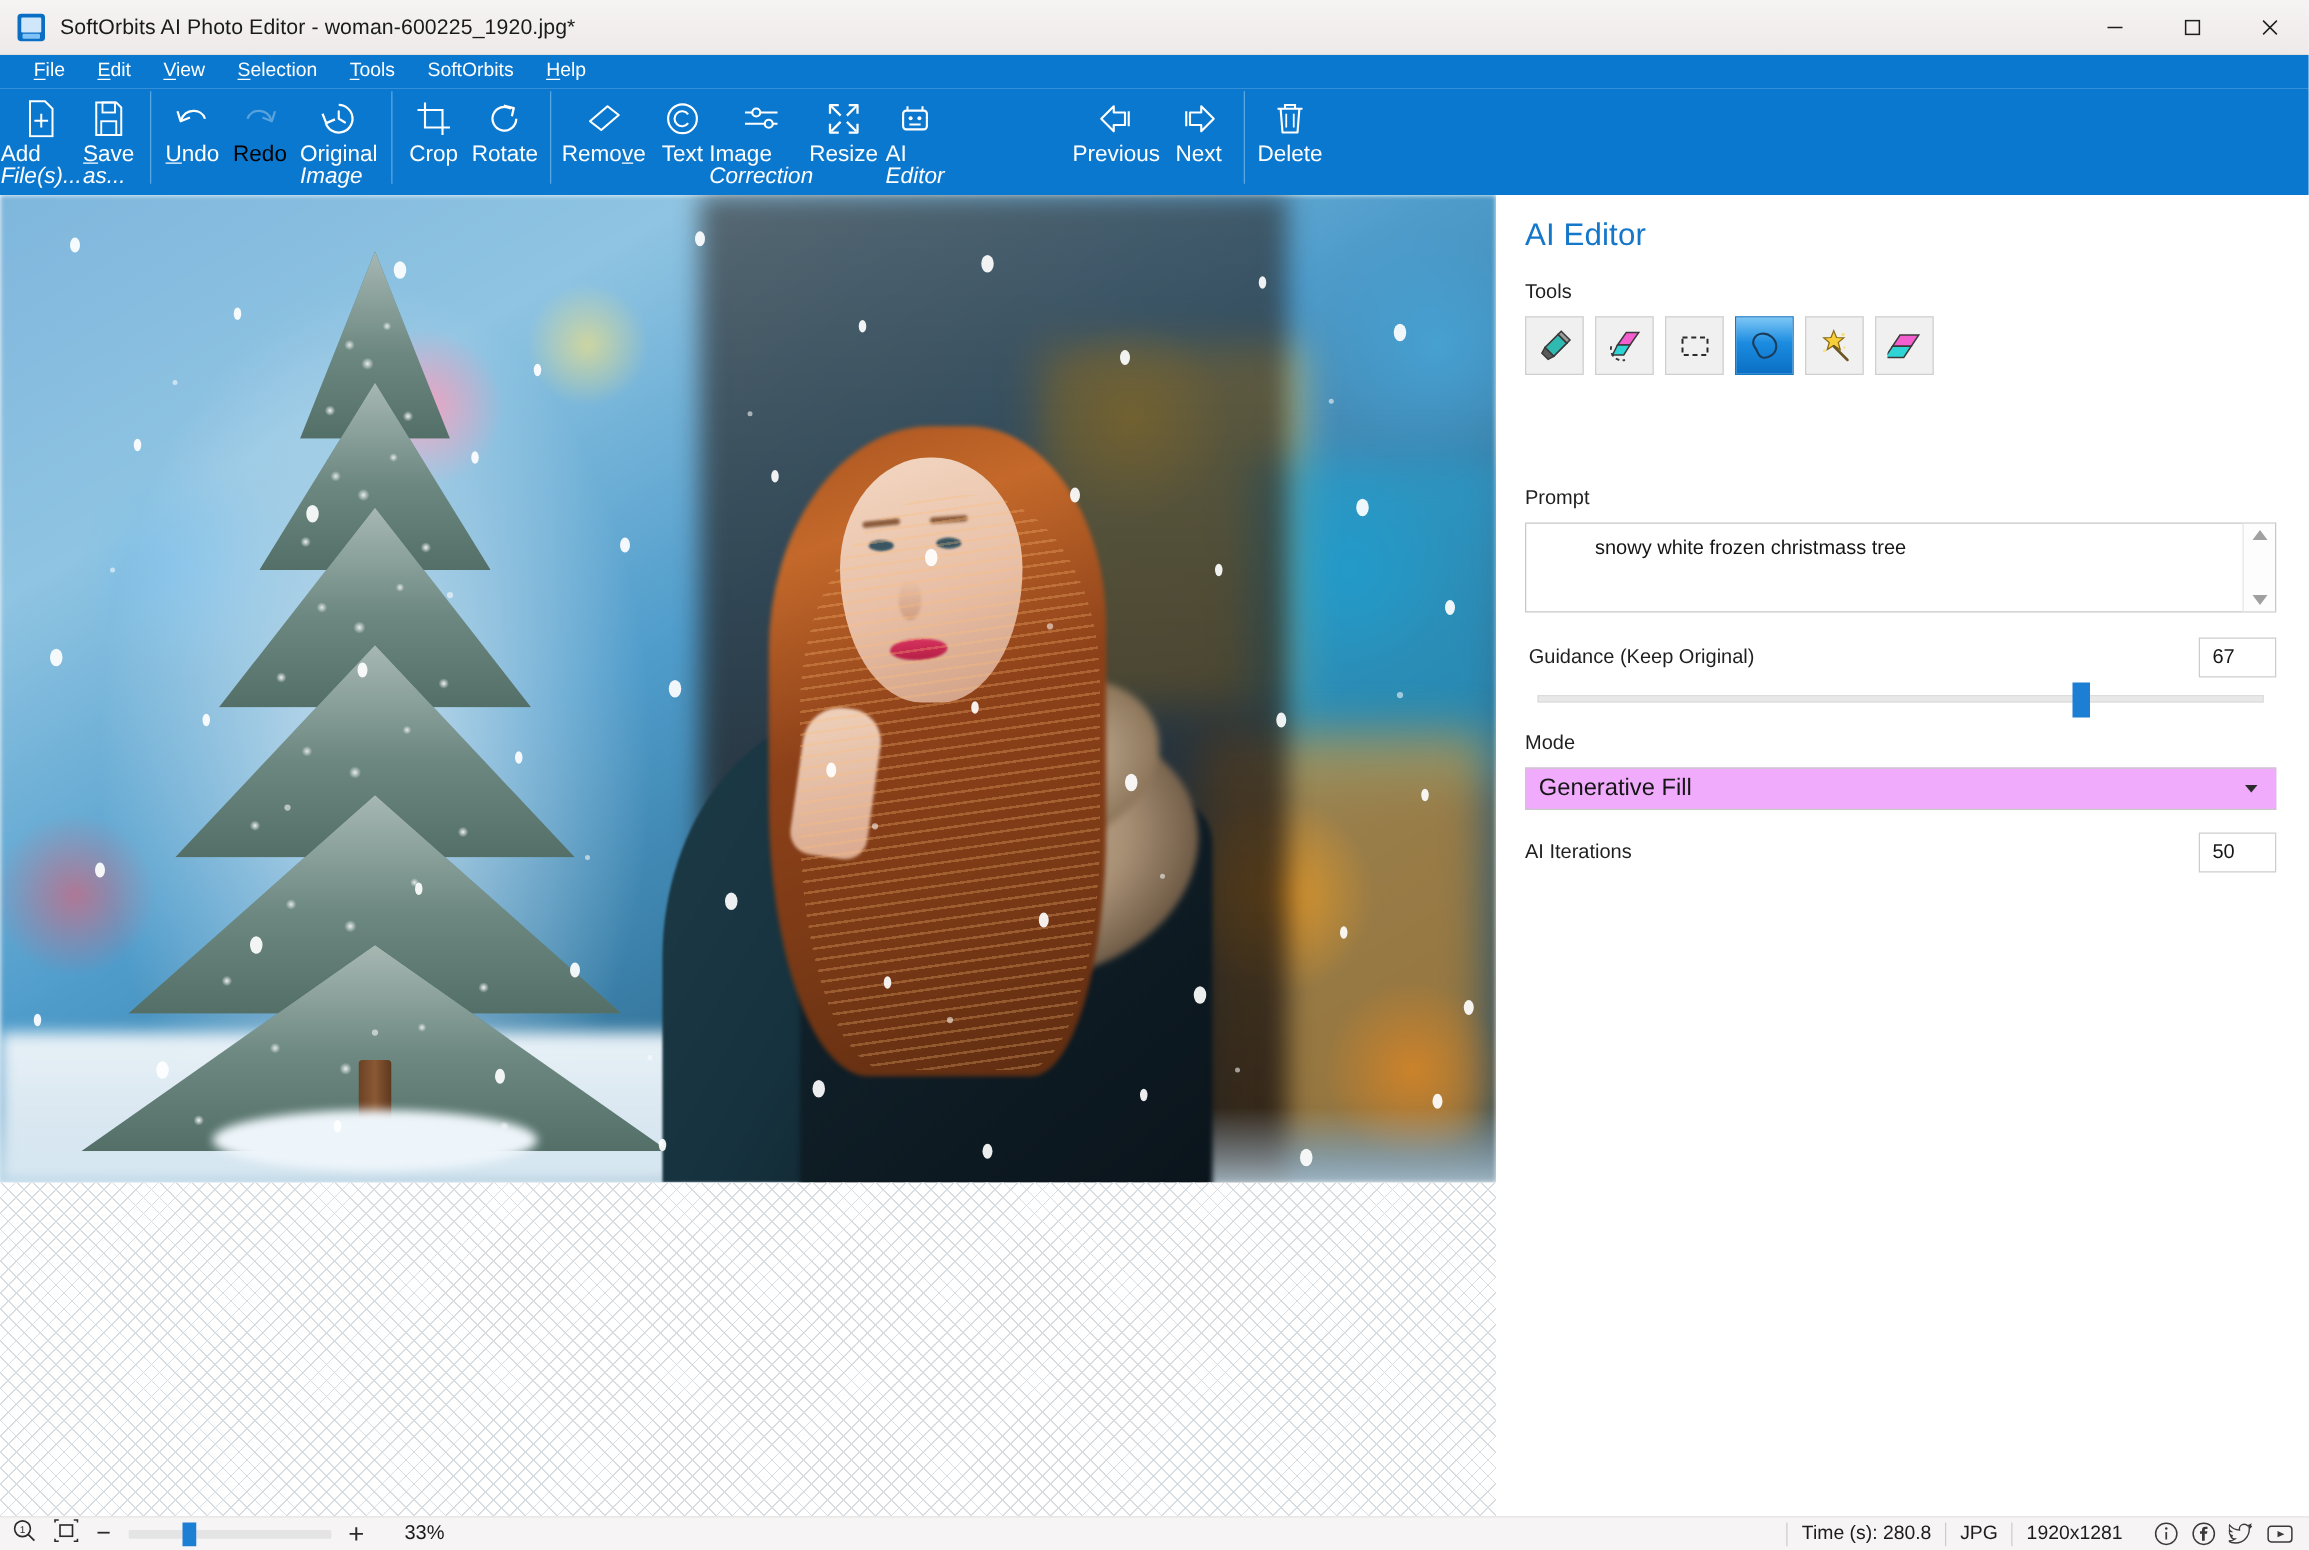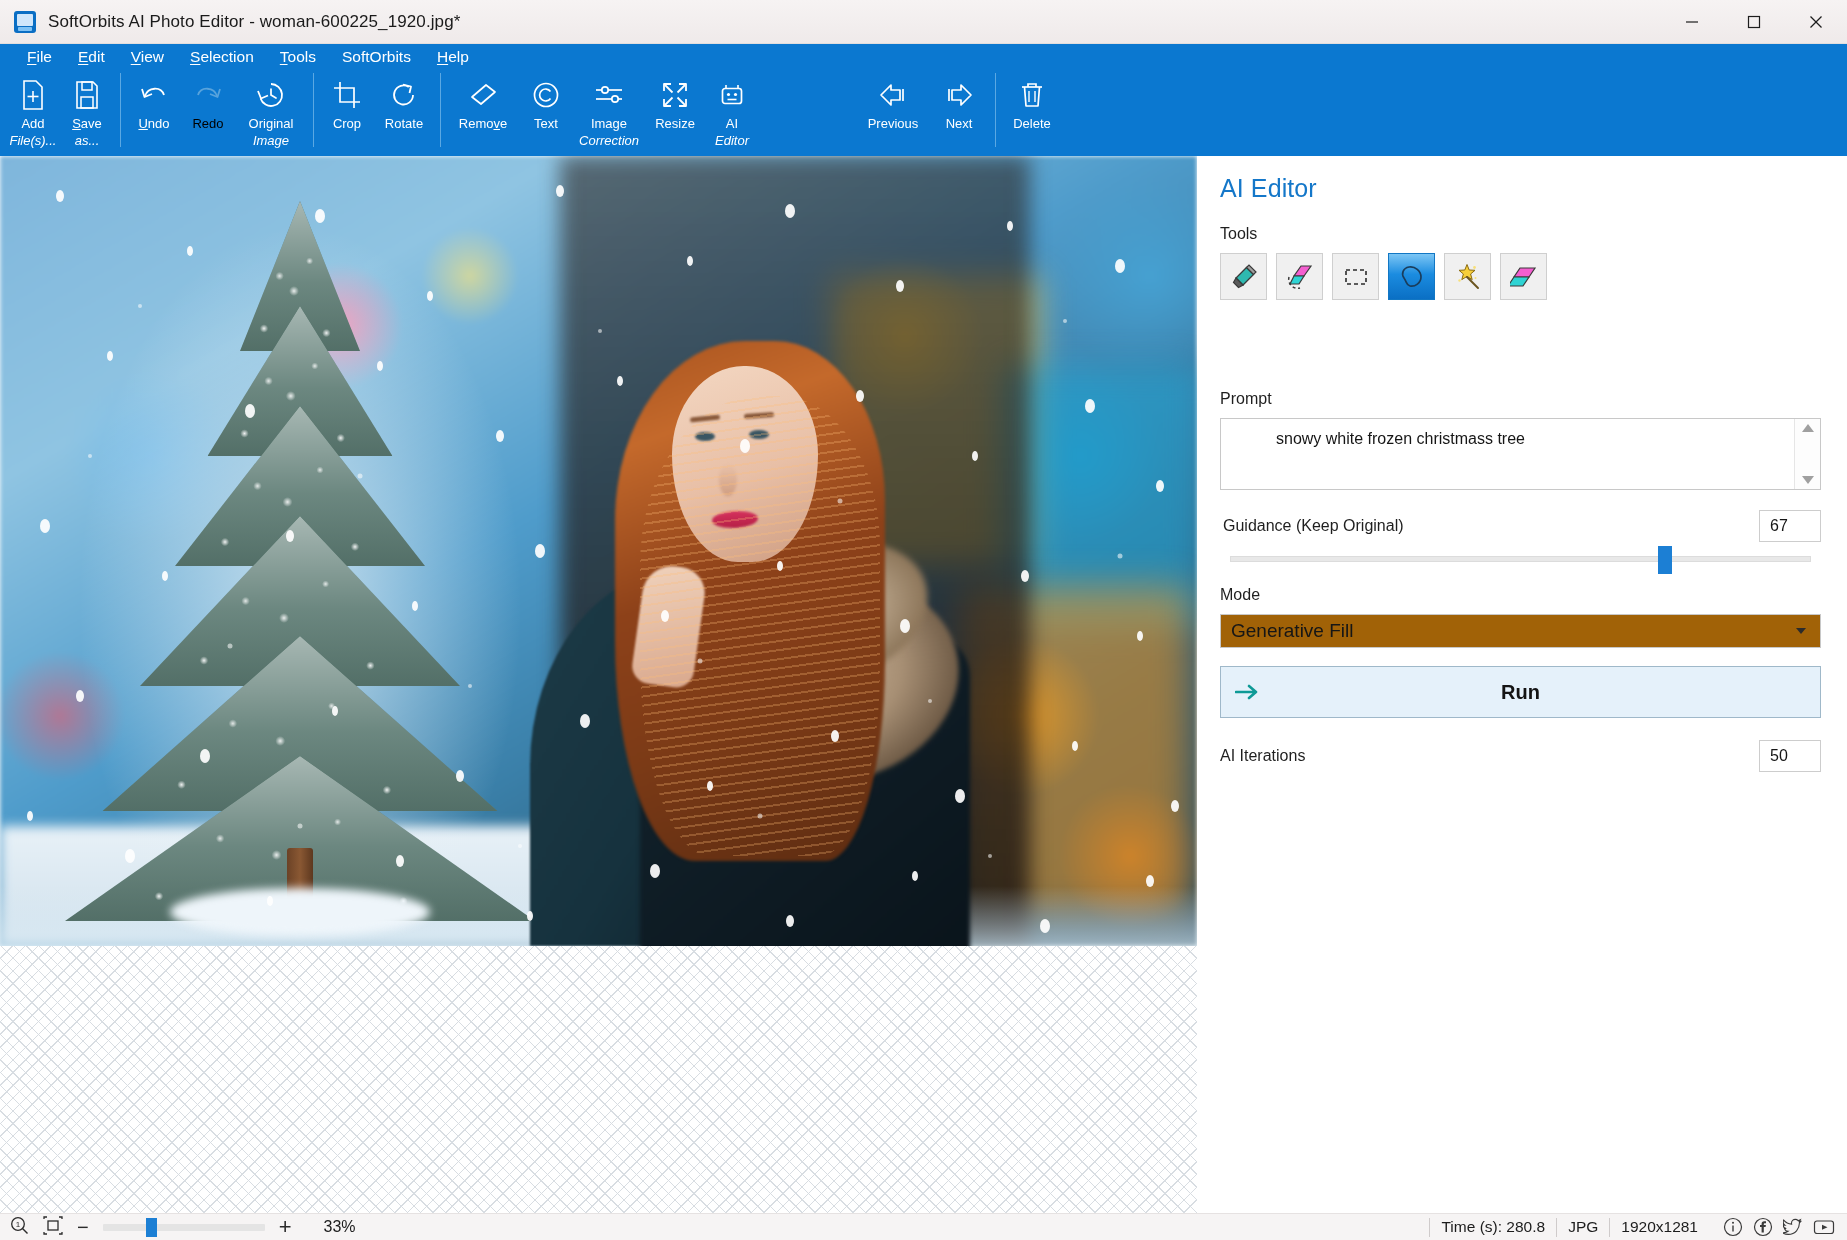--- a/index.html
+++ b/index.html
@@ -65,21 +65,21 @@
   .tb-btn {
     width: 54px; height: 84px; display:flex; flex-direction:column;
     align-items:center; padding-top: 8px; color:#ffffff; position:relative;
   }
   .tb-btn.wide { width: 60px; }
   .tb-btn.w70 { width: 72px; }
   .tb-btn.disabled { color:#000000; }
   .tb-ico { height: 32px; display:flex; align-items:center; justify-content:center; }
   .tb-ico svg { display:block; }
   .tb-lbl {
-    font-size: 13px; line-height: 17px; text-align:center; margin-top: 4px;
+    font-size: 18px; line-height: 17px; margin-top: 4px;
     white-space: nowrap;
   }
   .tb-lbl .l2 { display:block;font-style:italic; }
   .tb-spacer { width: 98px; flex:none; }
 
   
   .main {
     position:absolute; left:0; top:156px; right:0; bottom:27px;
     display:flex;
   }
@@ -241,21 +241,21 @@
     display:flex; align-items:center; padding-left:10px; font-size:16px; color:#161616;
   }
   .slider-track {
     position:relative; height:6px; background:#e8e8e8; border:1px solid #dcdcdc;
     margin: 14px 10px 24px 10px;
   }
   .slider-thumb {
     position:absolute; top:-11px; width:14px; height:28px; background:#1c7fd4;
   }
   .select-box {
-    height:30px; border:1px solid #c8c8c8; background:#a16207; display:flex; align-items:center;
+    height:30px; border:1px solid #c8c8c8; background:#f0abfc; display:flex; align-items:center;
     padding: 16px 10px; justify-content:space-between; margin-bottom: 18px;
   }
   .select-val { font-size:19px; color:#161616; }
   .caret { width:0;height:0; border-left:5px solid transparent; border-right:5px solid transparent;
     border-top:6px solid #2b2b2b; margin-right:4px; }
   .run-btn {
     height:52px; border:1px solid #9fb8c9; background:#e5f1fa;
     display:flex; align-items:center; position:relative; margin-bottom: 22px;
   }
   .run-arrow { position:absolute; left:14px; display:flex; align-items:center; }
@@ -691,28 +691,20 @@
     <div class="slider-track">
       <div class="slider-thumb" id="guidance-thumb" style="left: calc(75% - 7px);"></div>
     </div>
 
     <div class="panel-lbl">Mode</div>
     <div class="select-box">
       <span class="select-val">Generative Fill</span>
       <span class="caret"></span>
     </div>
 
-    <div class="run-btn">
-      <span class="run-arrow">
-        <svg width="30" height="18" viewBox="0 0 30 18">
-            <path d="M1 9 H20 M14 3 L21 9 L14 15" fill="none" stroke="#0e9a96" stroke-width="2.6" stroke-linecap="round" stroke-linejoin="round"></path>
-          </svg>
-      </span>
-      <span class="run-lbl">Run</span>
-    </div>
 
     <div class="row-between">
       <div class="panel-lbl" style="margin:0;">AI Iterations</div>
       <div class="num-box">50</div>
     </div>
   </div>
 </div>
 
 <div class="statusbar">
   <div class="sb-left">

